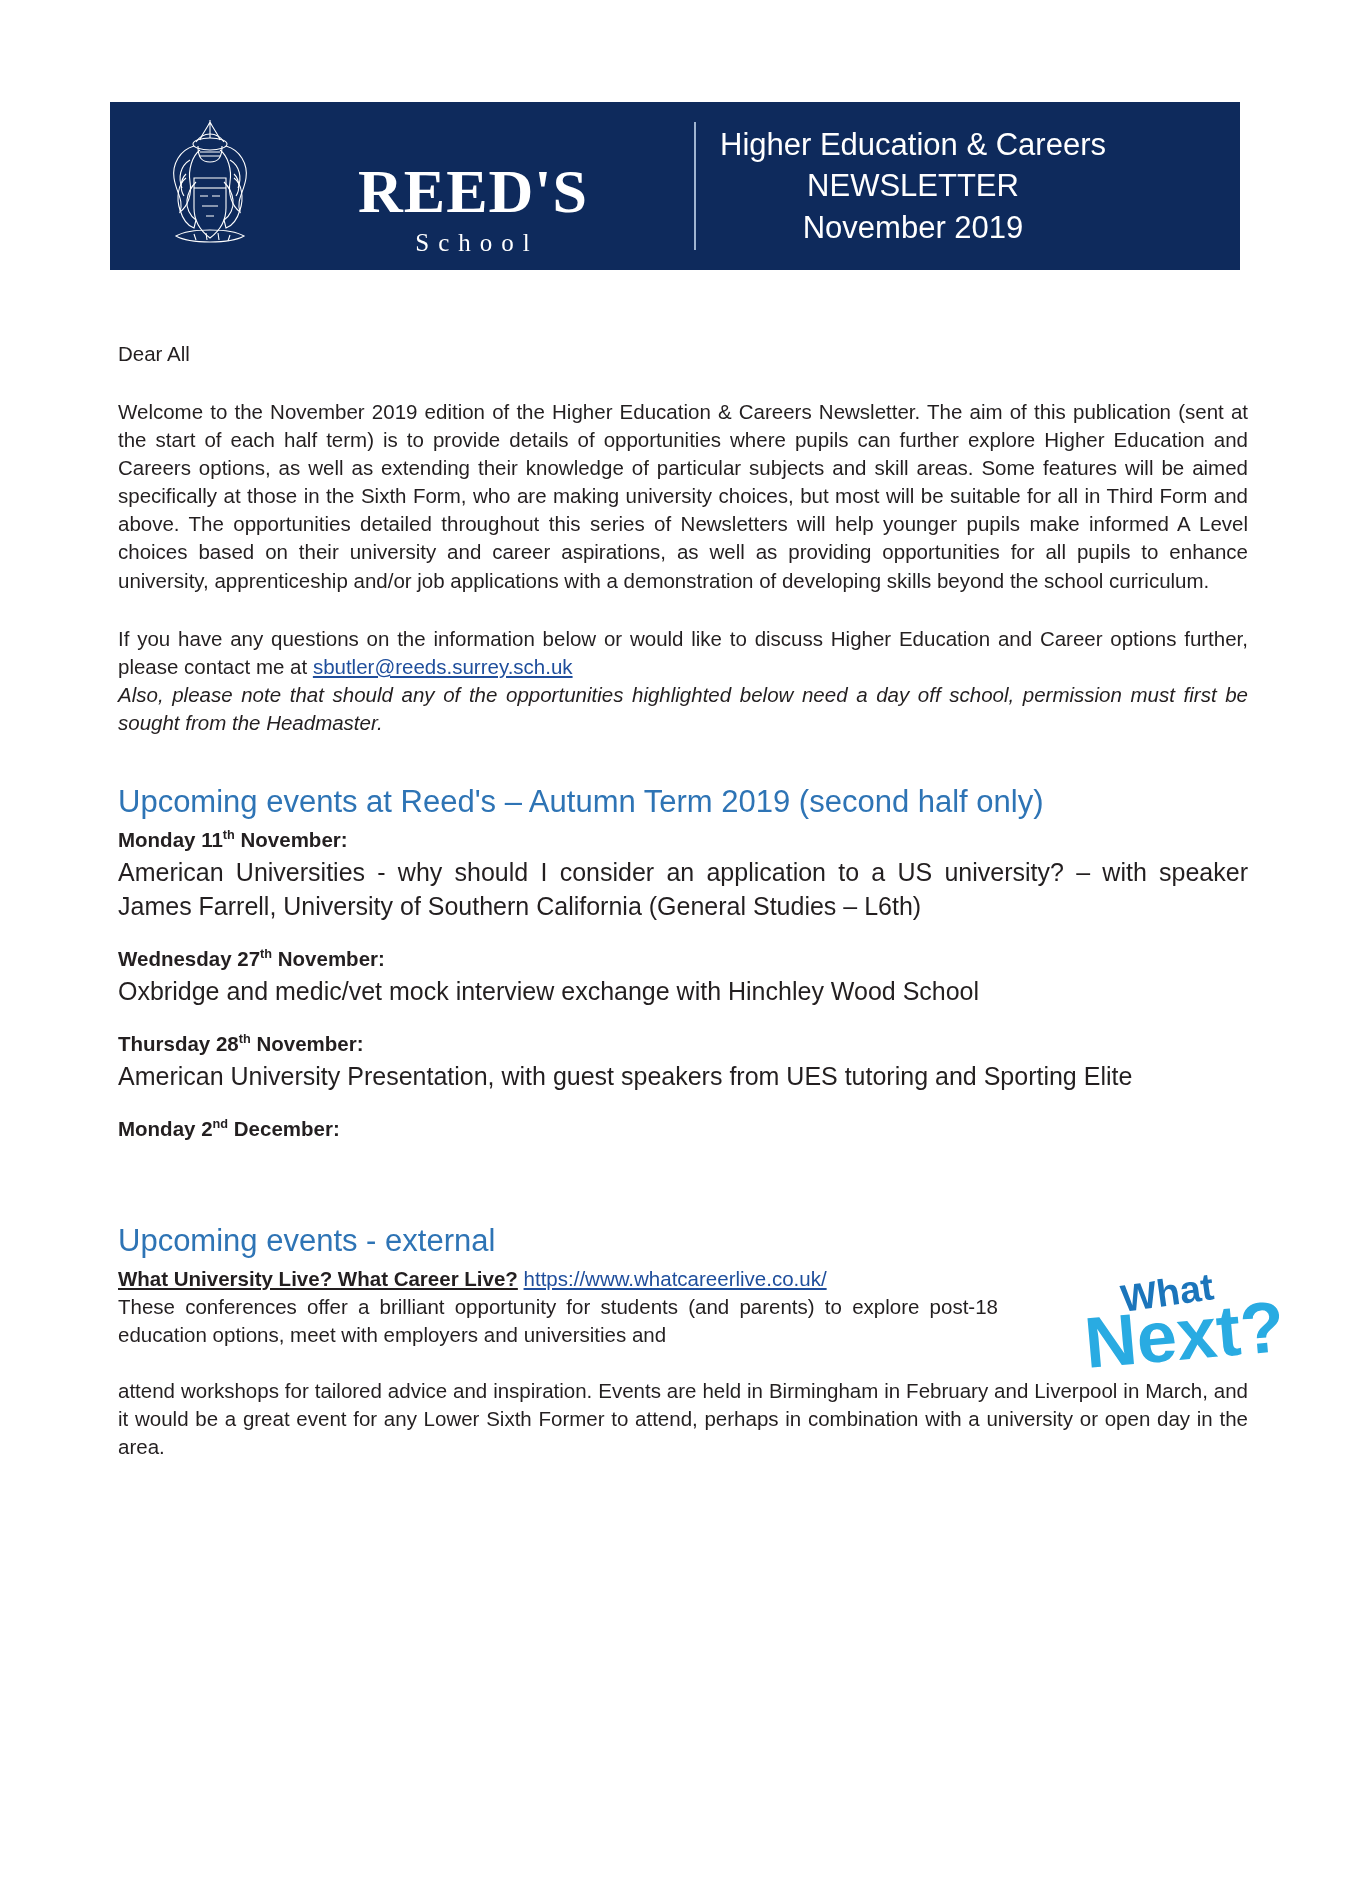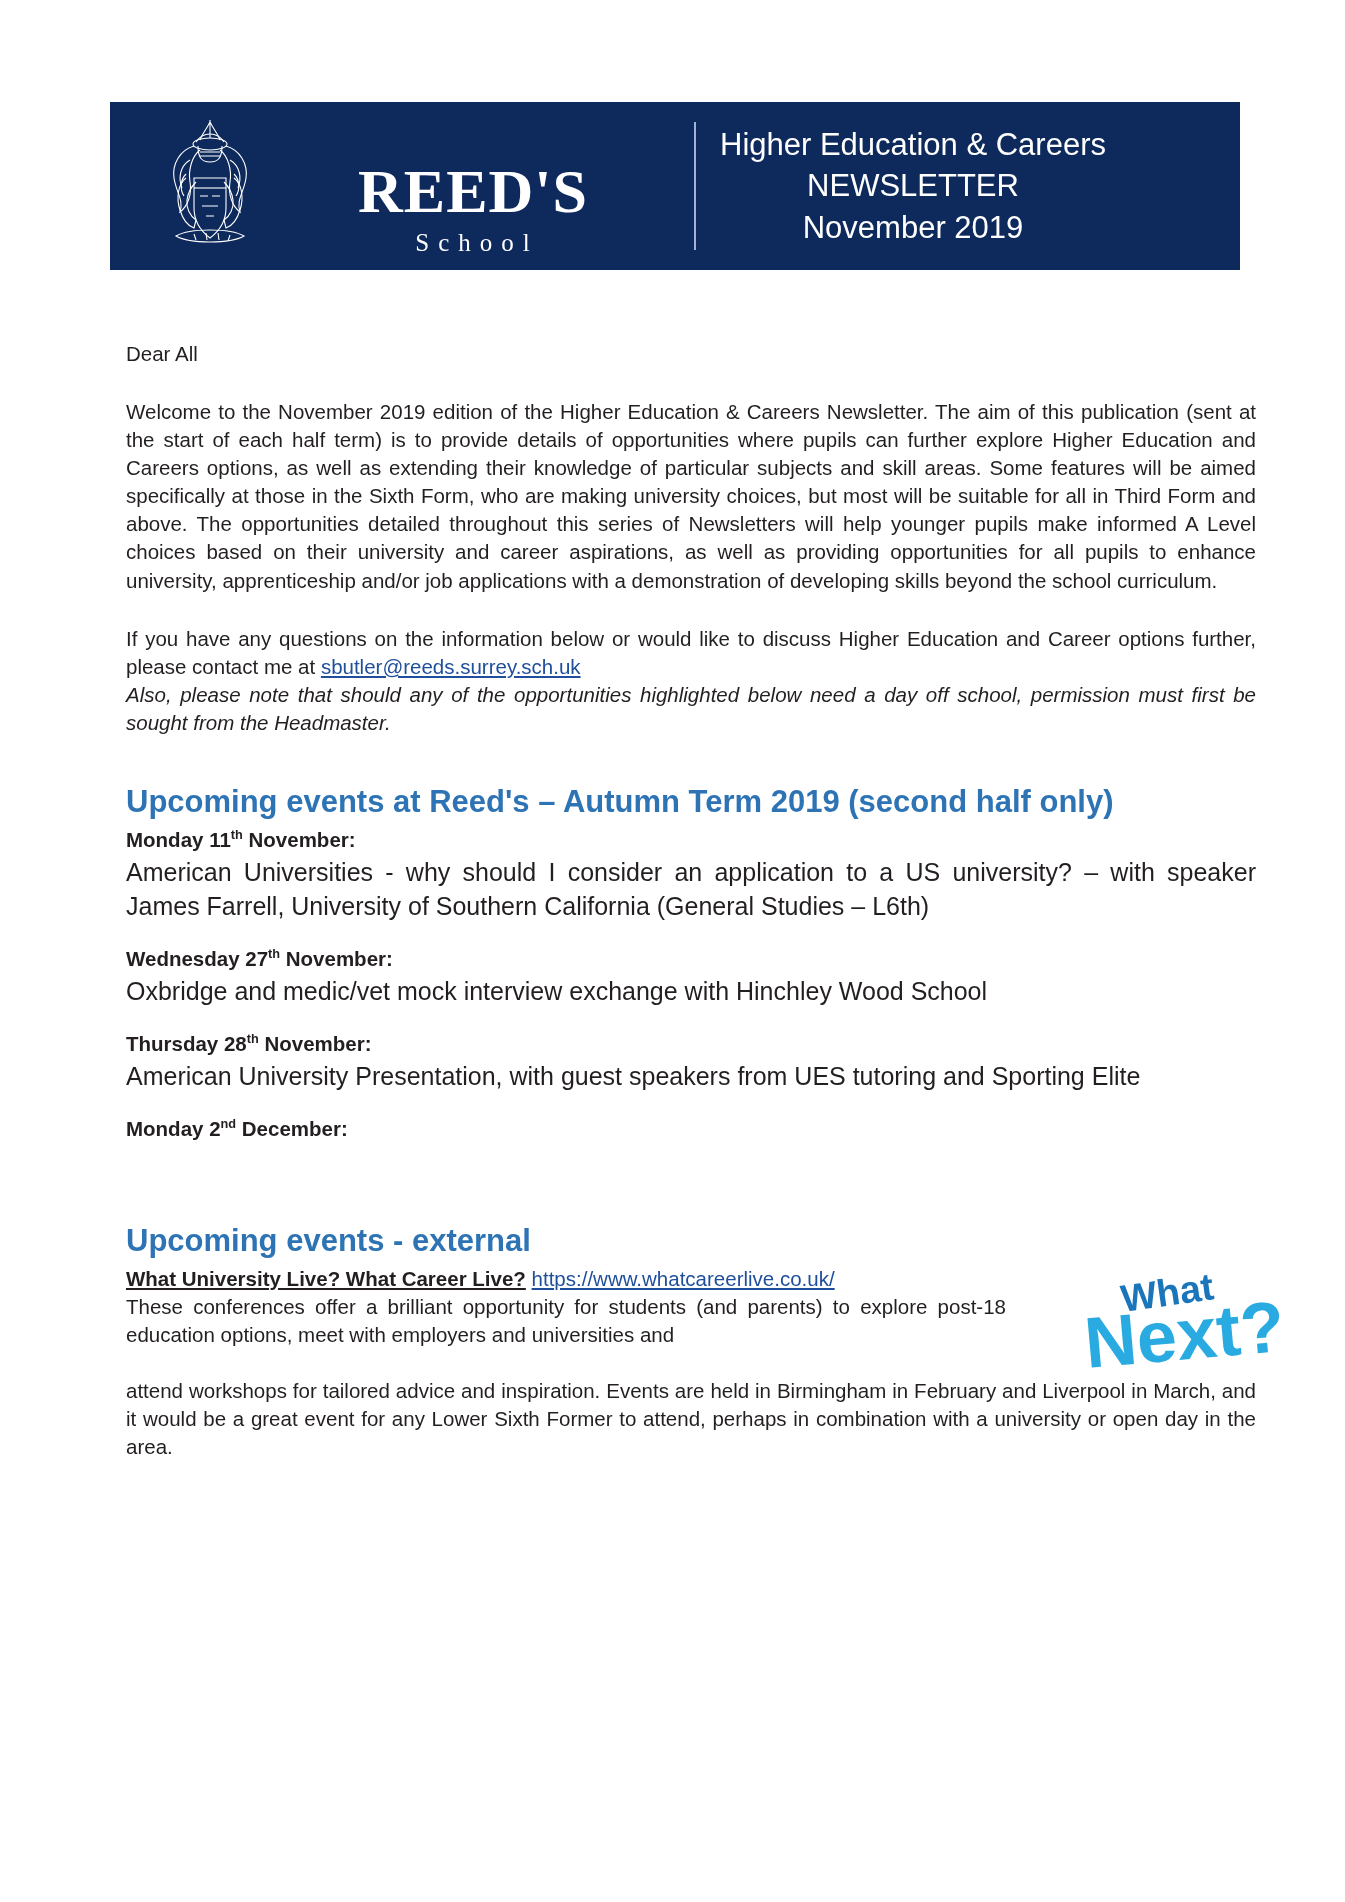--- a/index.html
+++ b/index.html
@@ -77,21 +77,21 @@
     font-size: 31px;
     line-height: 1.34;
     font-family: "Liberation Sans", sans-serif;
     font-weight: 400;
   }
   .banner-title div { white-space: nowrap; text-align: center; }
 
   
   .content {
     position: absolute;
-    left: 126px;
+    left: 118px;
     top: 340px;
     width: 1130px;
   }
   p, .line {
     font-size: 20.5px;
     line-height: 1.37;
     margin: 0;
   }
   .justify { text-align: justify; }
   .gap-sm { height: 22px; }
@@ -101,21 +101,21 @@
   a.link {
     color: #1f4e9c;
     text-decoration: underline;
   }
   .italic { font-style: italic; }
   .bold { font-weight: bold; text-decoration: underline; }
 
   h2.section {
     color: #2e74b5;
     font-size: 31px;
-    font-weight: 700;
+    font-weight: 400;
     margin: 0 0 6px 0;
     line-height: 1.2;
   }
   sup { font-size: 0.62em; vertical-align: super; }
 
   .event { margin-bottom: 0; }
   .event-title { font-weight: bold; font-size: 20.5px; line-height: 1.4; }
   .event-desc { font-size: 25px; line-height: 1.37; }
 
   

